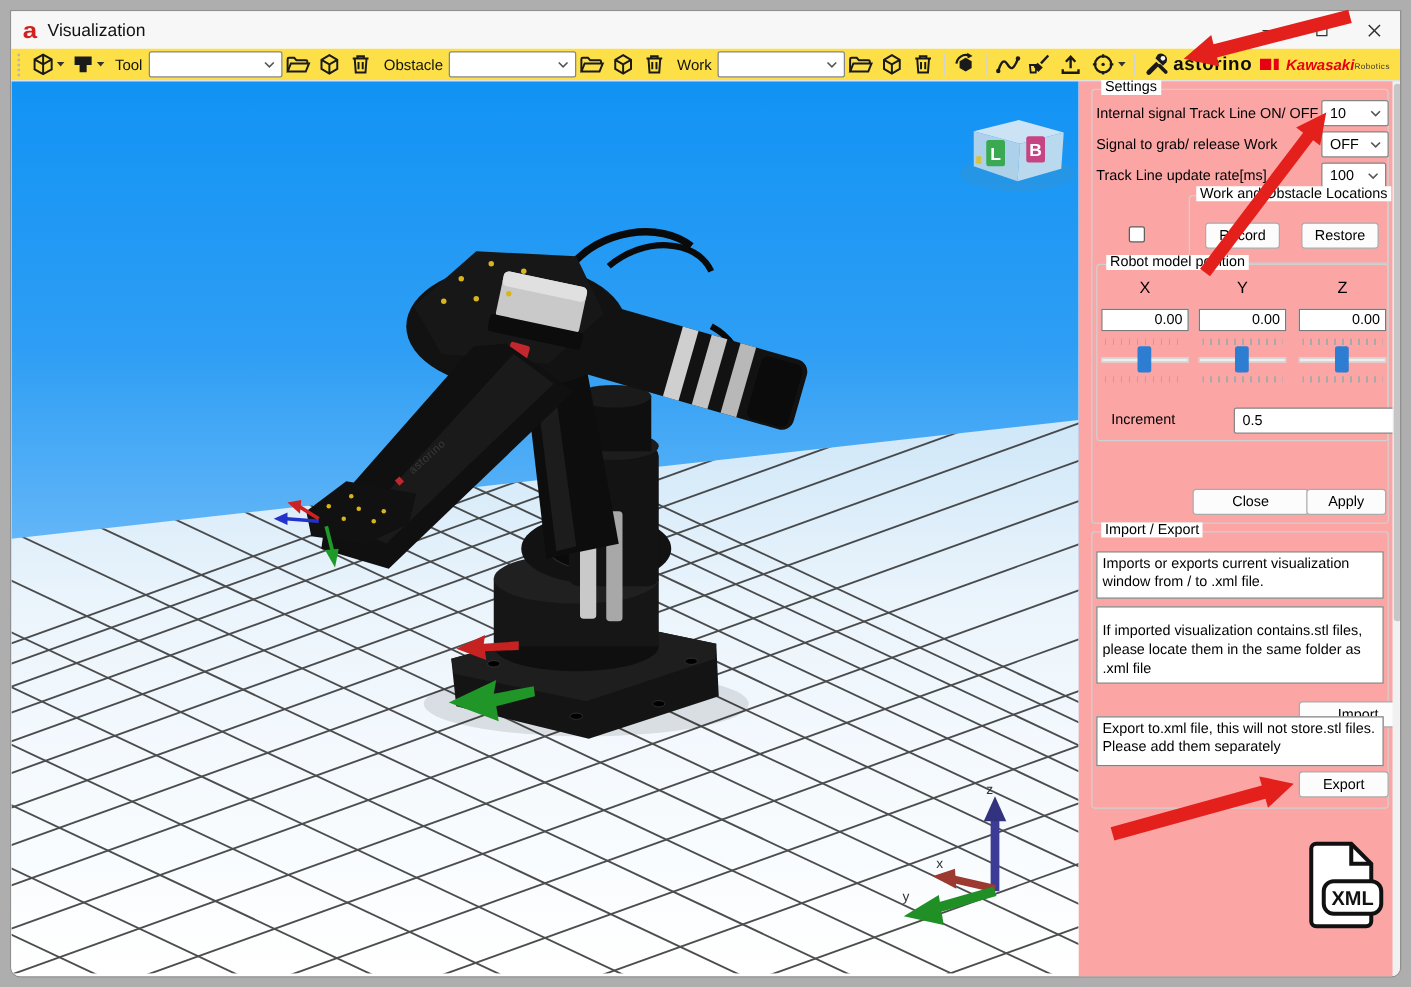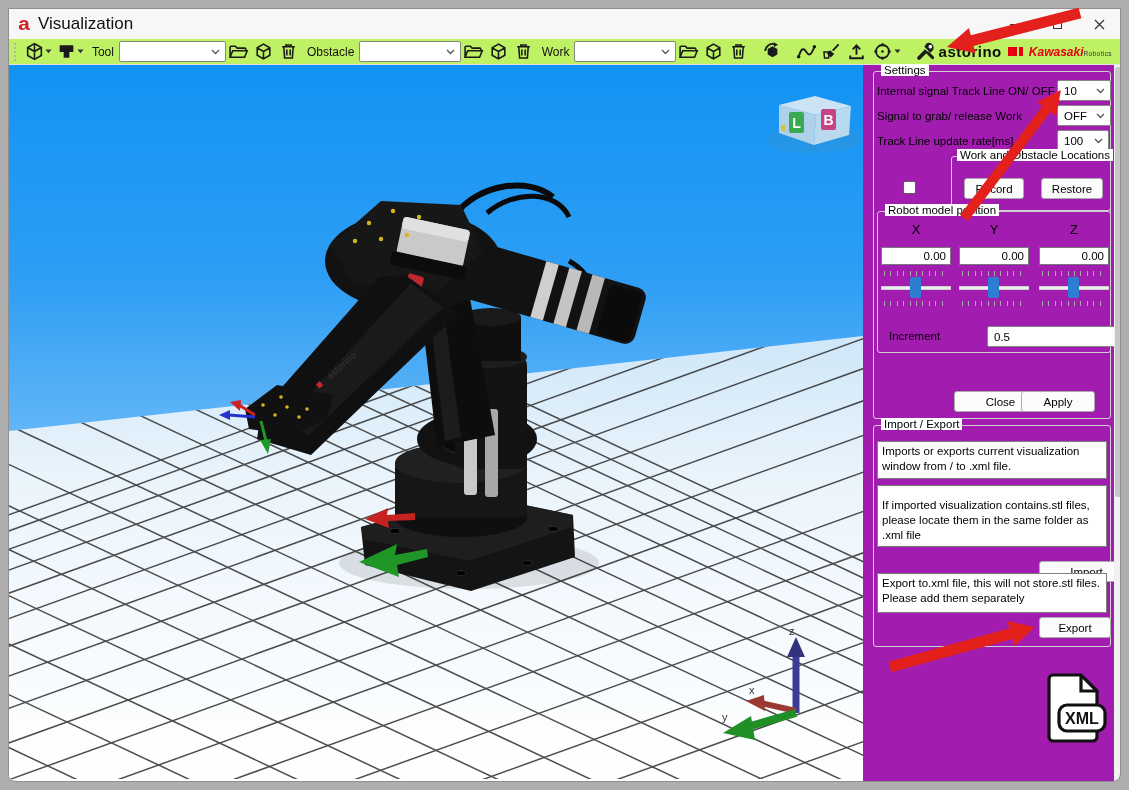--- a/index.html
+++ b/index.html
@@ -5,48 +5,48 @@
   * { margin:0; padding:0; box-sizing:border-box; }
   html,body { width:1129px; height:790px; overflow:hidden; }
   body { font-family:"Liberation Sans", sans-serif; background:#aeaeae; position:relative; }
   .stage { position:absolute; inset:0; }
   .window { position:absolute; left:8px; top:8px; width:1113px; height:774px; background:#fff;
             border:1px solid #8f8f8f; border-radius:0 0 8px 8px; overflow:hidden; }
   
   .titlebar { position:absolute; left:0; top:0; right:0; height:30px; background:#f7f7f7;
               display:flex; align-items:center; padding-left:10px; }
   .app-logo { color:#d21f1f; font-weight:800; font-size:18px; line-height:18px; transform:scaleX(1.15); }
-  .win-title { font-size:17px; color:#111; margin-left:9px; }
+  .win-title { font-size:14px; color:#111; margin-left:9px; }
   .win-controls { margin-left:auto; display:flex; height:30px; }
   .win-btn { width:42px; height:30px; display:flex; align-items:center; justify-content:center; }
   .min-glyph { width:10px; height:0; border-top:1.2px solid #333; }
   .max-glyph { width:9px; height:9px; border:1.2px solid #333; }
   
-  .toolbar { position:absolute; left:0; top:30px; right:0; height:26px; background:#bef264;
+  .toolbar { position:absolute; left:0; top:30px; right:0; height:26px; background:#fde047;
              border-bottom:1px solid #e2e2e2; display:flex; align-items:center; padding-left:4px; font-size:12px; color:#111; }
   .grip { width:4px; height:18px; border-left:2px dotted #b5b5b5; margin:0 4px 0 1px; }
   .tb-btn { height:24px; display:flex; align-items:center; padding:0 2px; border-radius:3px; }
   .tb-label { margin:0 5px 0 6px; }
   .combo { height:21px; background:#fff; border:1px solid #868686; border-radius:2px;
            display:flex; align-items:center; justify-content:space-between; padding:0 5px 0 6px; }
   .combo .val { font-size:11.5px; color:#111; }
   .sep { width:1px; height:18px; background:#d3d3d3; margin:0 4px; }
   .spacer { flex:1; }
   .brand { display:flex; align-items:center; gap:6px; margin-right:8px; }
   .brand .astorino { font-size:15px; font-weight:700; letter-spacing:.5px; color:#0d0d0d; }
   .kmark { display:flex; align-items:center; gap:2px; }
   .ksq { width:9px; height:9px; background:#e60012; }
   .kbar { width:4px; height:9px; background:#e60012; }
   .kcol { display:flex; flex-direction:row; align-items:flex-end; line-height:1; }
   .kawasaki { color:#e60012; font-weight:700; font-style:italic; font-size:12px; }
   .robotics { color:#333; font-size:6.5px; letter-spacing:.4px; margin-top:1px; }
   
   .viewport { position:absolute; left:0; top:56px; width:854px; height:714px; }
   
-  .panel { position:absolute; left:854px; top:56px; width:259px; height:718px; background:#a21caf;
+  .panel { position:absolute; left:854px; top:56px; width:259px; height:718px; background:#fca5a5;
            font-size:11.5px; color:#000; }
   .abs { position:absolute; }
   .gb { position:absolute; border:1px solid #d0d0d0; border-radius:3px; }
   .gb-label { position:absolute; top:-8px; left:7px; background:#fff; padding:0 3px; font-size:11.5px; white-space:nowrap; }
   .plabel { position:absolute; white-space:nowrap; }
   .dd { position:absolute; height:21px; background:#fff; border:1px solid #868686; border-radius:2px;
         display:flex; align-items:center; justify-content:space-between; padding:0 5px 0 6px; }
   .btn { position:absolute; height:21px; border:1px solid #ababab; border-radius:3px; background:#fcfcfc;
          display:flex; align-items:center; justify-content:center; font-size:11.5px; }
   .tbox { position:absolute; height:18px; border:1px solid #7a7a7a; background:#fff; display:flex;
@@ -481,21 +481,21 @@
           <div class="ticks" style="top:32px"></div>
     </div>
     <span class="plabel" style="left:26px; top:265px">Increment</span>
     <div class="dd" style="left:124px; top:261px; width:146px">
       <span>0.5</span>
       <svg width="9" height="6" viewBox="0 0 9 6">
             <polyline points="1,1 4.5,4.5 8,1" fill="none" stroke="#555" stroke-width="1.3"></polyline>
           </svg>
     </div>
     <div class="btn" style="left:91px; top:326px; width:93px">Close</div>
-    <div class="btn" style="left:158px; top:326px; width:74px">Apply</div>
+    <div class="btn" style="left:182px; top:326px; width:64px">Apply</div>
 
     <div class="gb" style="left:10px; top:360px; width:238px; height:222px">
       <span class="gb-label">Import / Export</span>
     </div>
     <div class="ibox" style="left:14px; top:420px; width:230px; height:62px; padding-top:12px">If imported visualization contains.stl files, please locate them in the same folder as .xml file</div>
     <div class="ibox" style="left:14px; top:376px; width:230px; height:38px">Imports or exports current visualization window from / to .xml file.</div>
     <div class="btn" style="left:176px; top:496px; width:95px">Import</div>
     <div class="ibox" style="left:14px; top:508px; width:230px; height:40px">Export to.xml file, this will not store.stl files. Please add them separately</div>
     <div class="btn" style="left:176px; top:552px; width:72px">Export</div>
 

